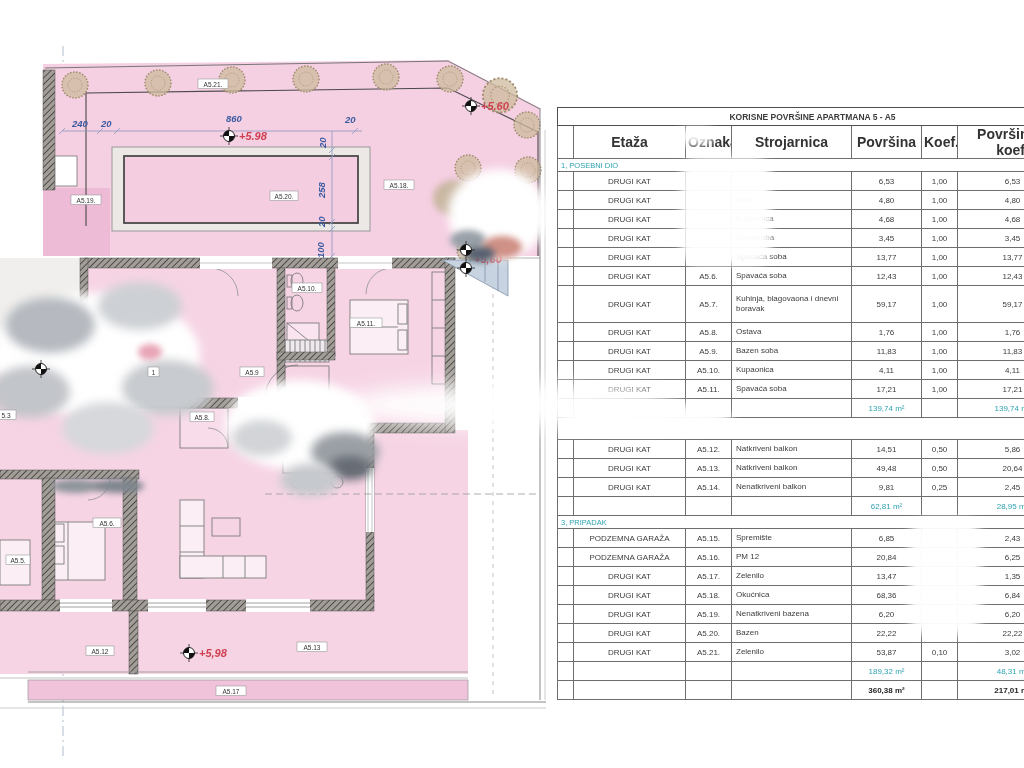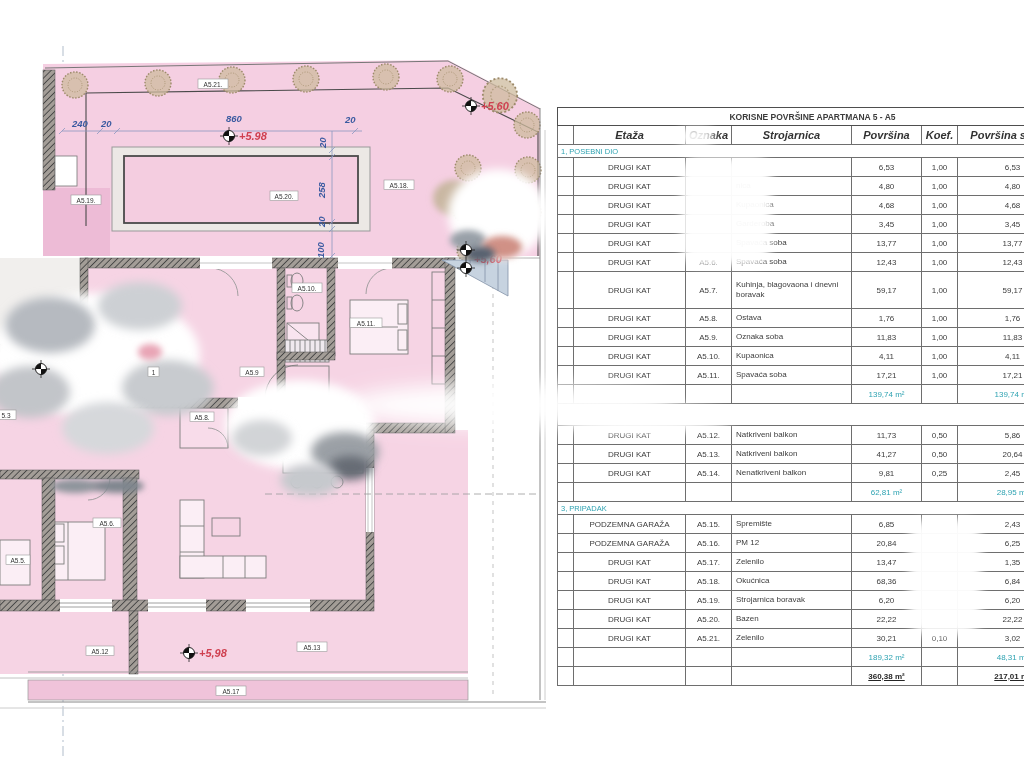--- a/index.html
+++ b/index.html
@@ -7,27 +7,27 @@
          font-family:"Liberation Sans",sans-serif;}
   
   #plan-svg{position:absolute;left:0;top:0;}
   
   .twrap{position:absolute;left:557px;top:107px;width:520px;height:600px;overflow:hidden;}
   table{border-collapse:collapse;table-layout:fixed;width:510px;
         font:8px "Liberation Sans",sans-serif;color:#3c3c3c;border:1.5px solid #4e4e4e;}
   td{border:1px solid #6e6e6e;padding:0 2px;text-align:center;height:18px;
      overflow:hidden;white-space:normal;}
   tr.title-row td{font-weight:bold;font-size:8.5px;height:17px;border:1px solid #4e4e4e;}
-  tr.head-row td{font-style:italic;font-weight:bold;font-size:11px;color:#333;}
+  tr.head-row td{font-weight:bold;font-size:14px;color:#333;}
   tr.sec-row td{color:#2fa3b2;text-align:left;font-size:7.5px;height:12px;padding-left:3px;}
   tr.blurhead-row td{height:21px;}
   tr.row-tall td{height:36px;}
   td.left{text-align:left;padding-left:4px;line-height:1.2;}
   td.teal{color:#2fa3b2;}
-  tr.total-row td{font-weight:bold;color:#262626;text-decoration:underline;}
+  tr.total-row td{font-weight:bold;color:#262626;}
   
   .blob{position:absolute;background:#fff;filter:blur(5px);border-radius:50%;opacity:.97;pointer-events:none;}
   .blob.sq{border-radius:18px;}
 </style>
 </head>
 <body>
 
 <div id="stage">
 
 <svg id="plan-svg" width="560" height="768" viewBox="0 0 560 768" xmlns="http://www.w3.org/2000/svg">
@@ -443,21 +443,21 @@
             <td>A5.8.</td>
             <td class="left">Ostava</td>
             <td>1,76</td>
             <td>1,00</td>
             <td>1,76</td>
           </tr>
           <tr class="data-row">
             <td></td>
             <td>DRUGI KAT</td>
             <td>A5.9.</td>
-            <td class="left">Oznaka soba</td>
+            <td class="left">Bazen soba</td>
             <td>11,83</td>
             <td>1,00</td>
             <td>11,83</td>
           </tr>
           <tr class="data-row">
             <td></td>
             <td>DRUGI KAT</td>
             <td>A5.10.</td>
             <td class="left">Kupaonica</td>
             <td>4,11</td>
@@ -483,30 +483,30 @@
             <td class="teal">139,74 m²</td>
           </tr>
           <tr class="blurhead-row">
             <td colspan="7"></td>
           </tr>
           <tr class="data-row">
             <td></td>
             <td>DRUGI KAT</td>
             <td>A5.12.</td>
             <td class="left">Natkriveni balkon</td>
-            <td>11,73</td>
+            <td>14,51</td>
             <td>0,50</td>
             <td>5,86</td>
           </tr>
           <tr class="data-row">
             <td></td>
             <td>DRUGI KAT</td>
             <td>A5.13.</td>
             <td class="left">Natkriveni balkon</td>
-            <td>41,27</td>
+            <td>49,48</td>
             <td>0,50</td>
             <td>20,64</td>
           </tr>
           <tr class="data-row">
             <td></td>
             <td>DRUGI KAT</td>
             <td>A5.14.</td>
             <td class="left">Nenatkriveni balkon</td>
             <td>9,81</td>
             <td>0,25</td>
@@ -557,40 +557,40 @@
             <td>A5.18.</td>
             <td class="left">Okućnica</td>
             <td>68,36</td>
             <td></td>
             <td>6,84</td>
           </tr>
           <tr class="data-row">
             <td></td>
             <td>DRUGI KAT</td>
             <td>A5.19.</td>
-            <td class="left">Strojarnica boravak</td>
+            <td class="left">Nenatkriveni bazena</td>
             <td>6,20</td>
             <td></td>
             <td>6,20</td>
           </tr>
           <tr class="data-row">
             <td></td>
             <td>DRUGI KAT</td>
             <td>A5.20.</td>
             <td class="left">Bazen</td>
             <td>22,22</td>
             <td></td>
             <td>22,22</td>
           </tr>
           <tr class="data-row">
             <td></td>
             <td>DRUGI KAT</td>
             <td>A5.21.</td>
             <td class="left">Zelenilo</td>
-            <td>30,21</td>
+            <td>53,87</td>
             <td>0,10</td>
             <td>3,02</td>
           </tr>
           <tr class="subtotal-row">
             <td></td>
             <td></td>
             <td></td>
             <td></td>
             <td class="teal">189,32 m²</td>
             <td></td>

